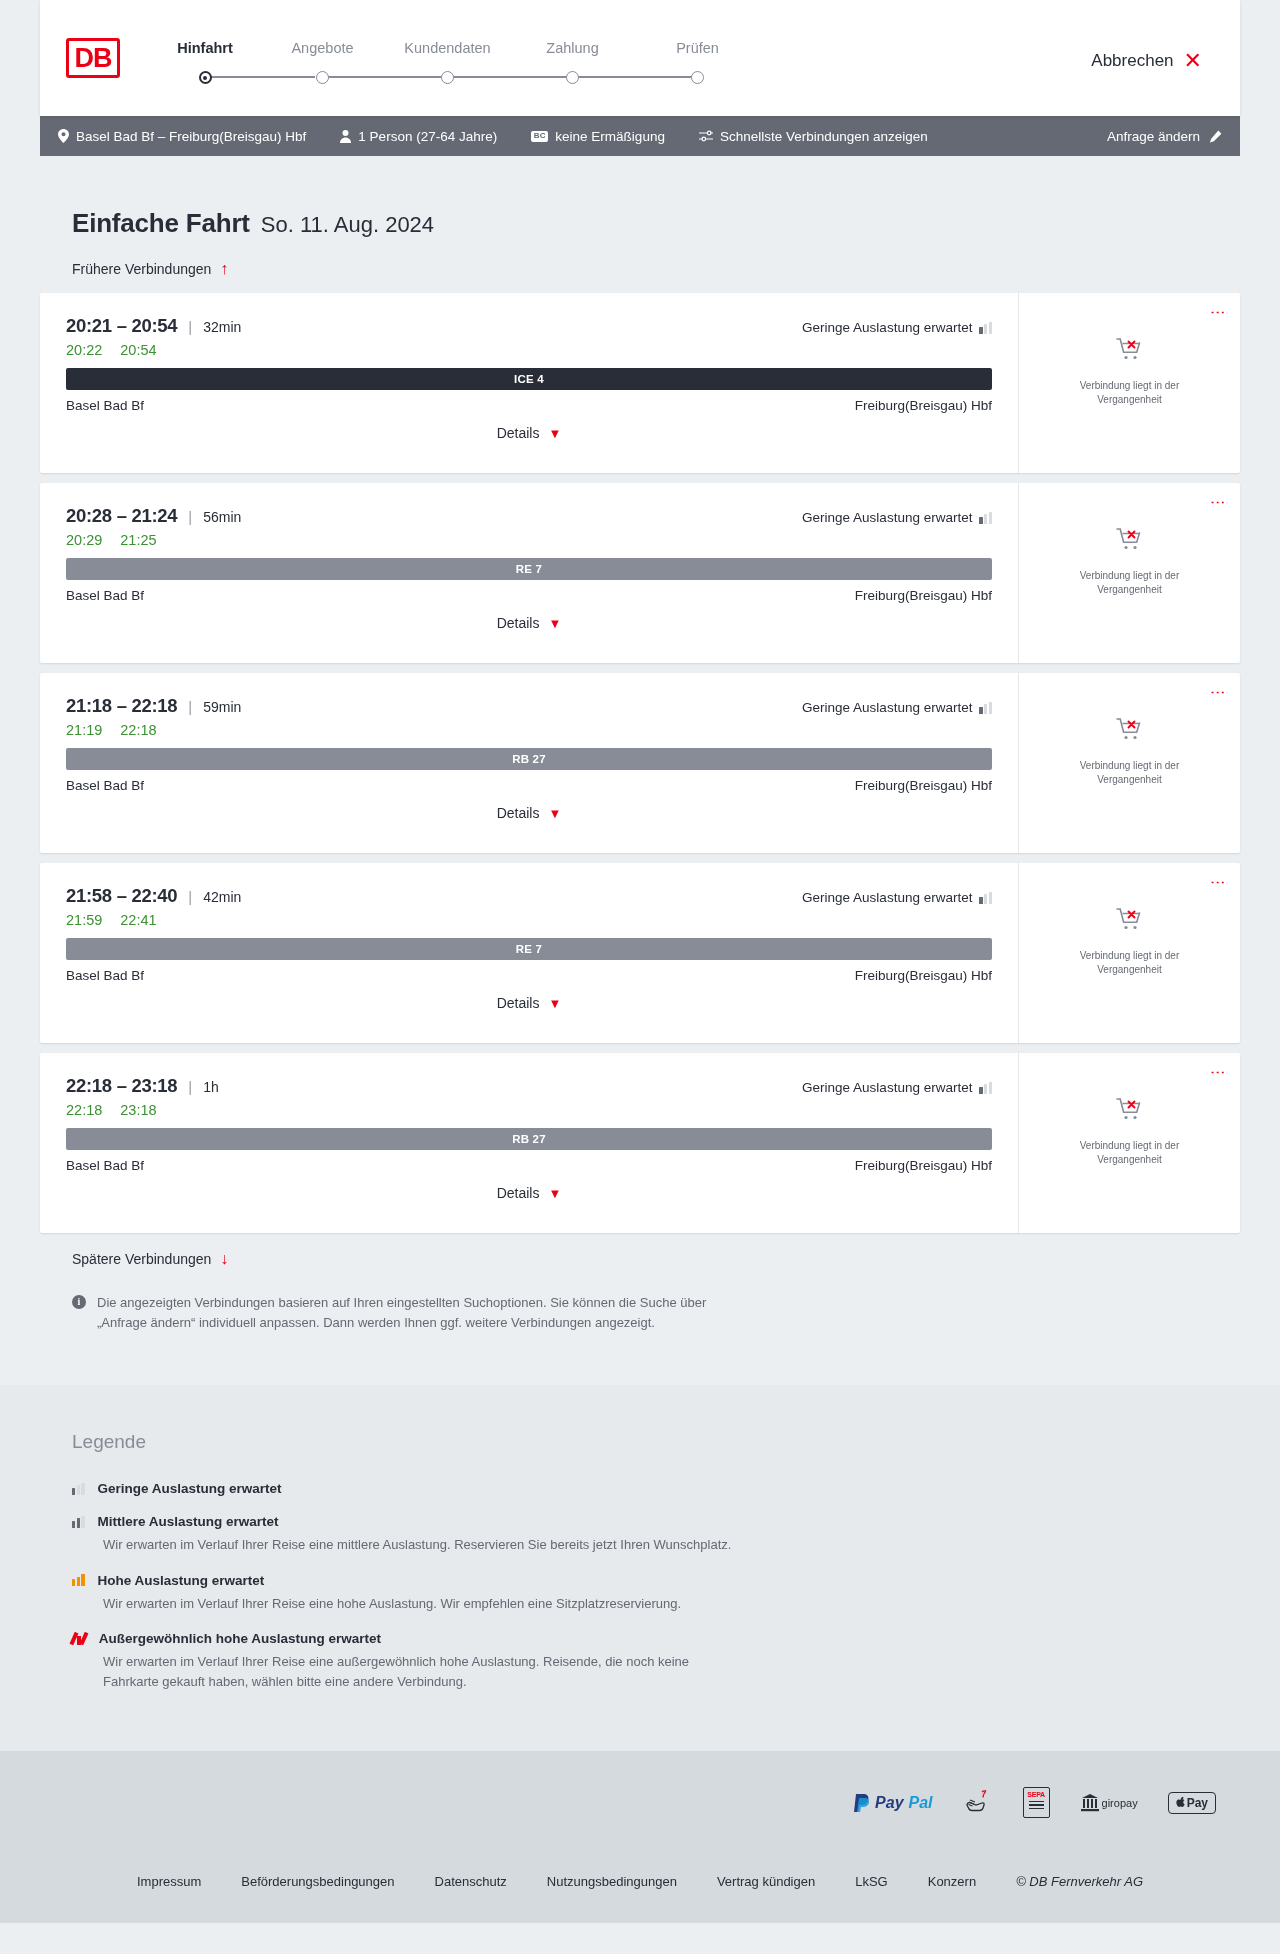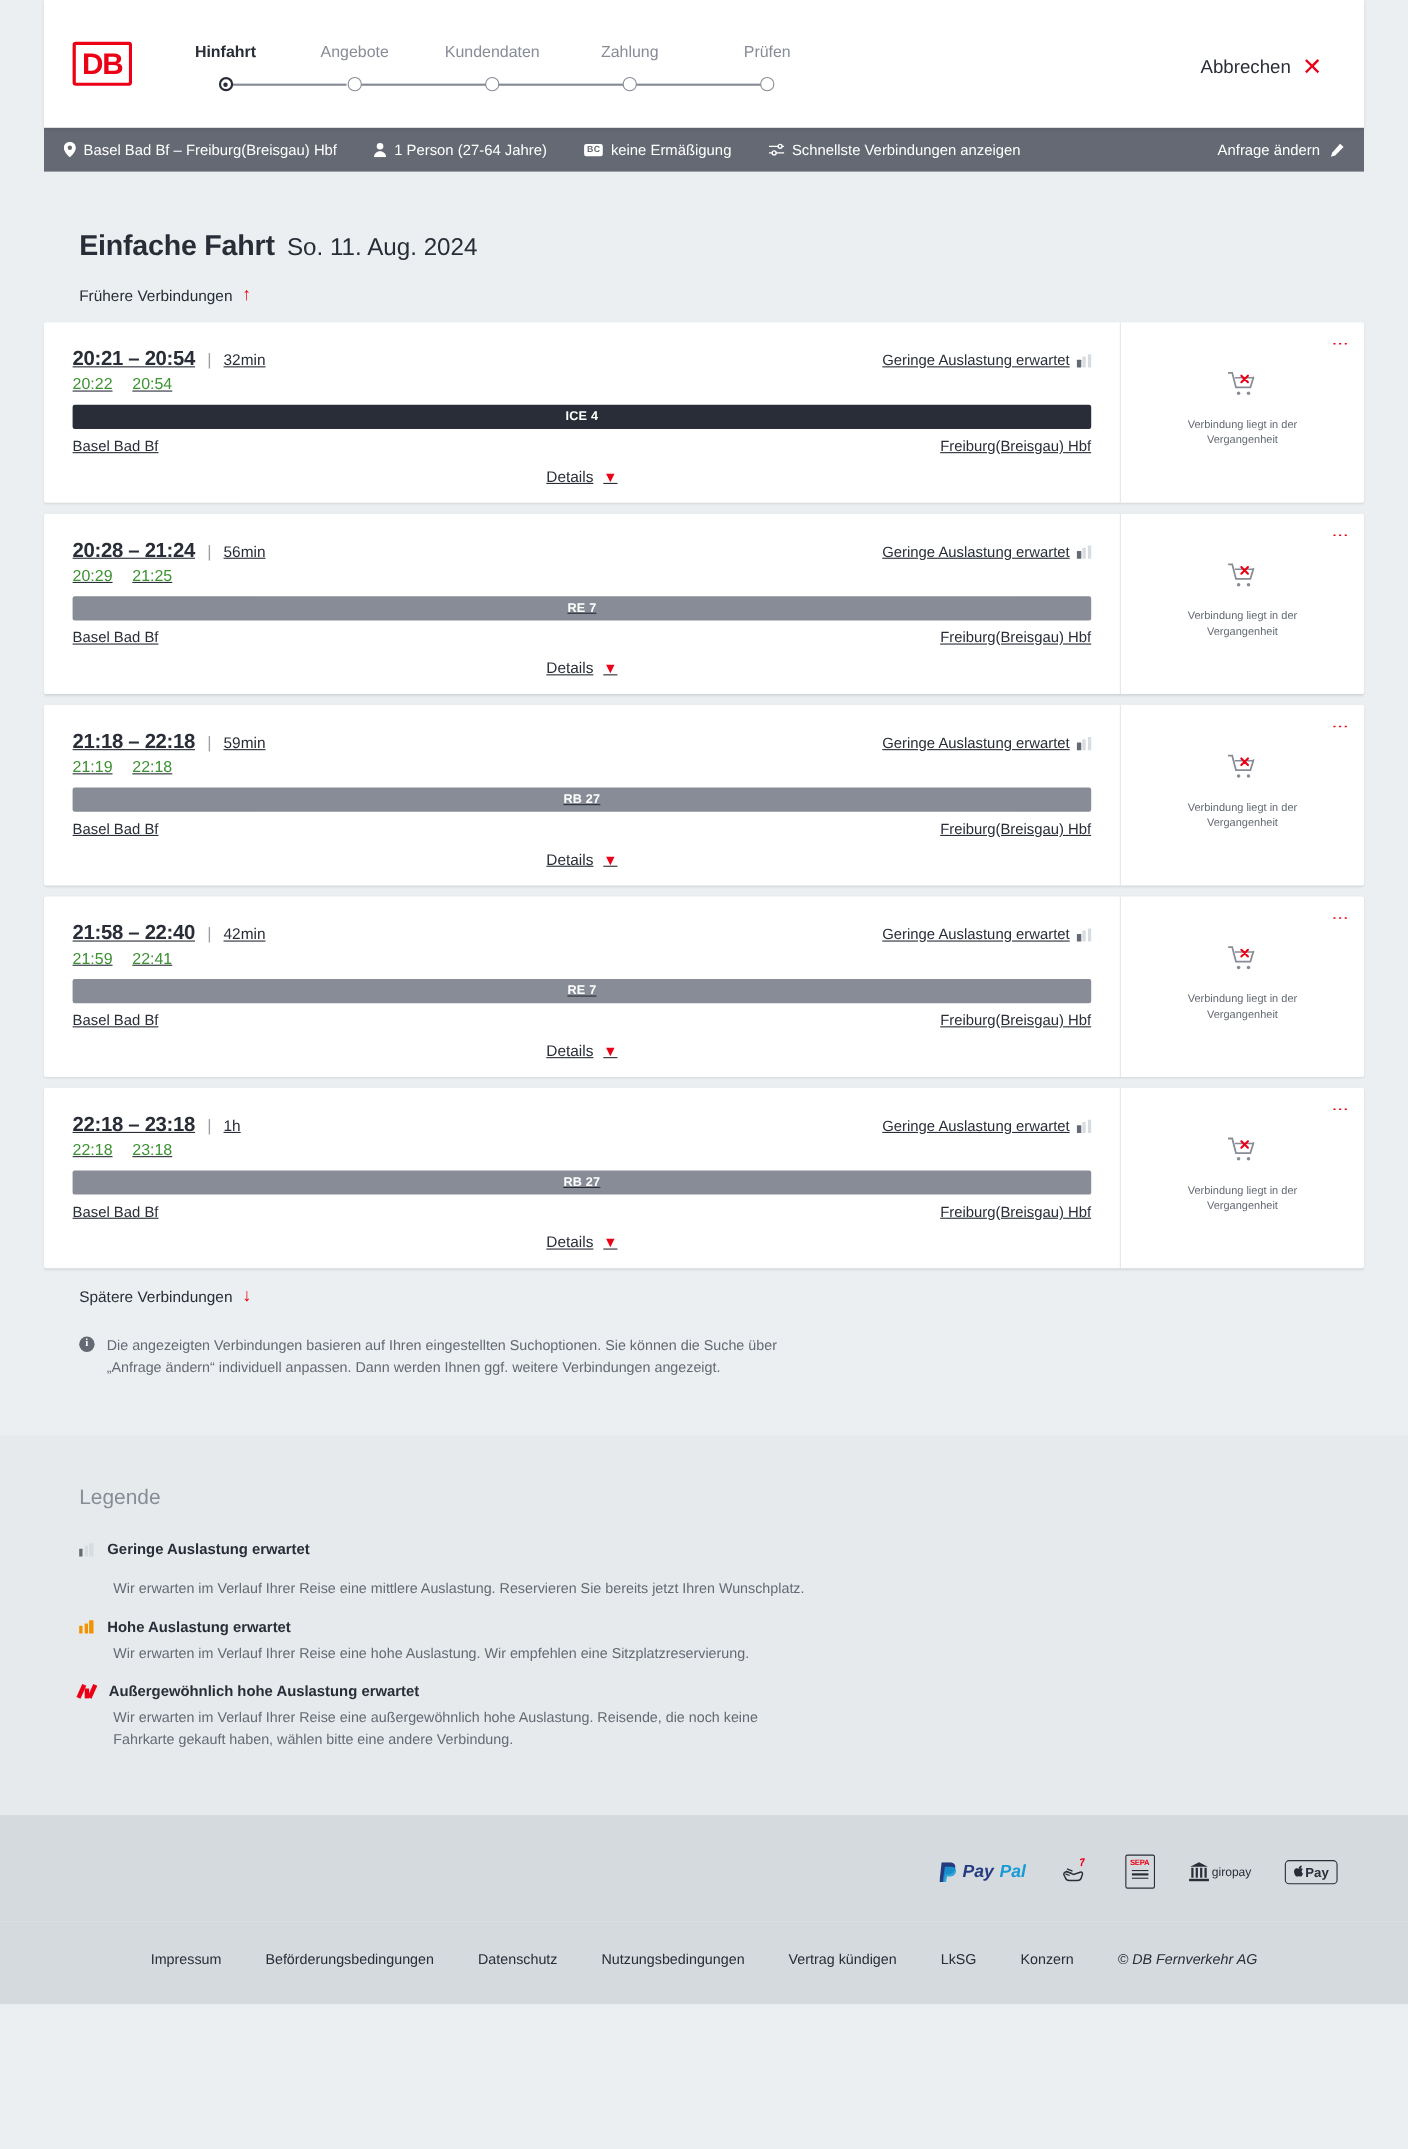--- a/index.html
+++ b/index.html
@@ -143,21 +143,21 @@
 
   
   .cards { margin-top: 16px; display: flex; flex-direction: column; gap: 10px; }
   .card {
     display: flex;
     background: #fff;
     border-radius: 2px;
     box-shadow: 0 1px 2px rgba(0,0,0,.10);
     overflow: hidden;
   }
-  .card-main { flex: 1; padding: 22px 26px 16px 26px; position: relative; text-decoration: underline; }
+  .card-main { flex: 1; padding: 22px 26px 32px 26px; position: relative; }
   .row1 { display: flex; align-items: baseline; }
   .times-main { font-size: 18.5px; font-weight: bold; letter-spacing: -.3px; }
   .pipe { color: #9ba0a8; margin: 0 11px; font-weight: normal; font-size: 15px; }
   .duration { font-size: 14px; color: #282d37; }
   .load-note {
     margin-left: auto;
     font-size: 13.5px;
     color: #282d37;
     display: flex; align-items: center; gap: 7px;
   }
@@ -631,20 +631,28 @@
     <div class="legend-head">
       <span class="bars lvl1">
               <i class="b1"></i>
               <i class="b2"></i>
               <i class="b3"></i>
             </span>
       <span class="legend-label">Geringe Auslastung erwartet</span>
     </div>
     </div>
         <div class="legend-item">
+    <div class="legend-head">
+      <span class="bars lvl2">
+              <i class="b1"></i>
+              <i class="b2"></i>
+              <i class="b3"></i>
+            </span>
+      <span class="legend-label">Mittlere Auslastung erwartet</span>
+    </div>
     <div class="legend-desc">Wir erwarten im Verlauf Ihrer Reise eine mittlere Auslastung. Reservieren Sie bereits jetzt Ihren Wunschplatz.</div>
         </div>
         <div class="legend-item">
     <div class="legend-head">
       <span class="bars lvl3">
               <i class="b1"></i>
               <i class="b2"></i>
               <i class="b3"></i>
             </span>
       <span class="legend-label">Hohe Auslastung erwartet</span>

